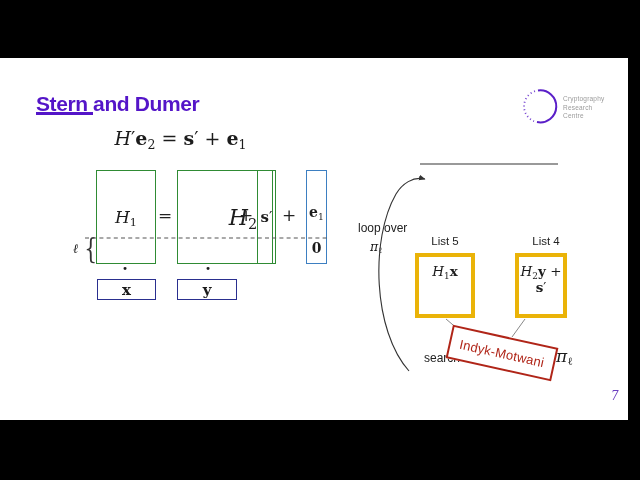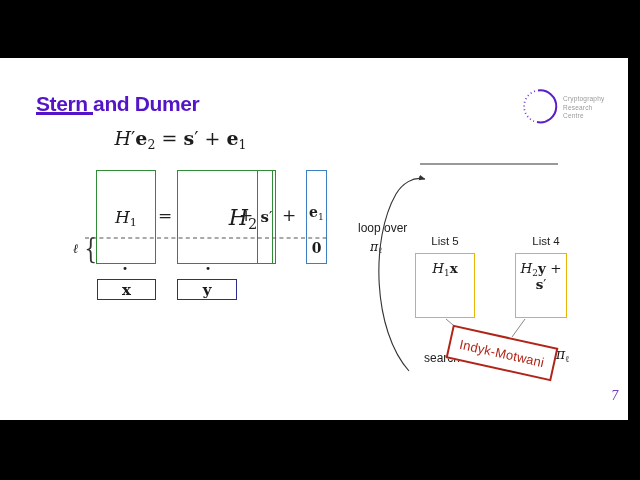--- a/index.html
+++ b/index.html
@@ -55,31 +55,31 @@
   
   .sterns-heading{left:413px;top:83px;width:150px;text-align:center;
     font-size:16.5px;color:#141414;letter-spacing:-0.2px;}
   .sterns-underline{left:420px;top:105px;width:138px;height:1.5px;background:#999;}
   .wt-formula{left:416px;top:125px;width:145px;text-align:center;font-size:17px;}
   .loop-over{left:358px;top:163px;font-size:12px;color:#222;}
   .loop-pi{left:370px;top:181px;font-size:12.5px;}
   .list-label{top:177px;text-align:center;font-size:11.5px;color:#222;}
   .list1-label{left:415px;width:60px;}
   .list2-label{left:515px;width:62px;}
-  .list-box{top:195px;height:65px;border:1px solid #eab308;background:#fff;
+  .list-box{top:195px;height:65px;border:4px solid #eab308;background:#fff;
     text-align:center;padding-top:6px;box-sizing:border-box;font-size:13.5px;}
   .list1-box{left:415px;width:60px;}
   .list2-box{left:515px;width:52px;}
   .indyk-box{
     left:448px;top:278px;width:104px;height:30px;background:#fff;
     border:2px solid #b02518;transform:rotate(12.5deg);
     display:flex;align-items:center;justify-content:center;
     color:#b02518;font-size:13px;letter-spacing:0.2px;z-index:5;
   }
-  .pi-ell{left:556px;top:288px;font-size:14px;z-index:6;}
+  .pi-ell{left:556px;top:288px;font-size:17px;z-index:6;}
   .search-label{left:424px;top:293px;font-size:12px;color:#222;z-index:1;}
   .page-number{left:611px;top:331px;font-size:12px;font-style:italic;
     color:#6b3fc0;font-family:"DejaVu Serif",serif;}
   .overlay{left:0;top:0;width:628px;height:362px;z-index:4;pointer-events:none;}
 </style>
 </head>
 <body>
 
 <div class="slide">
 

